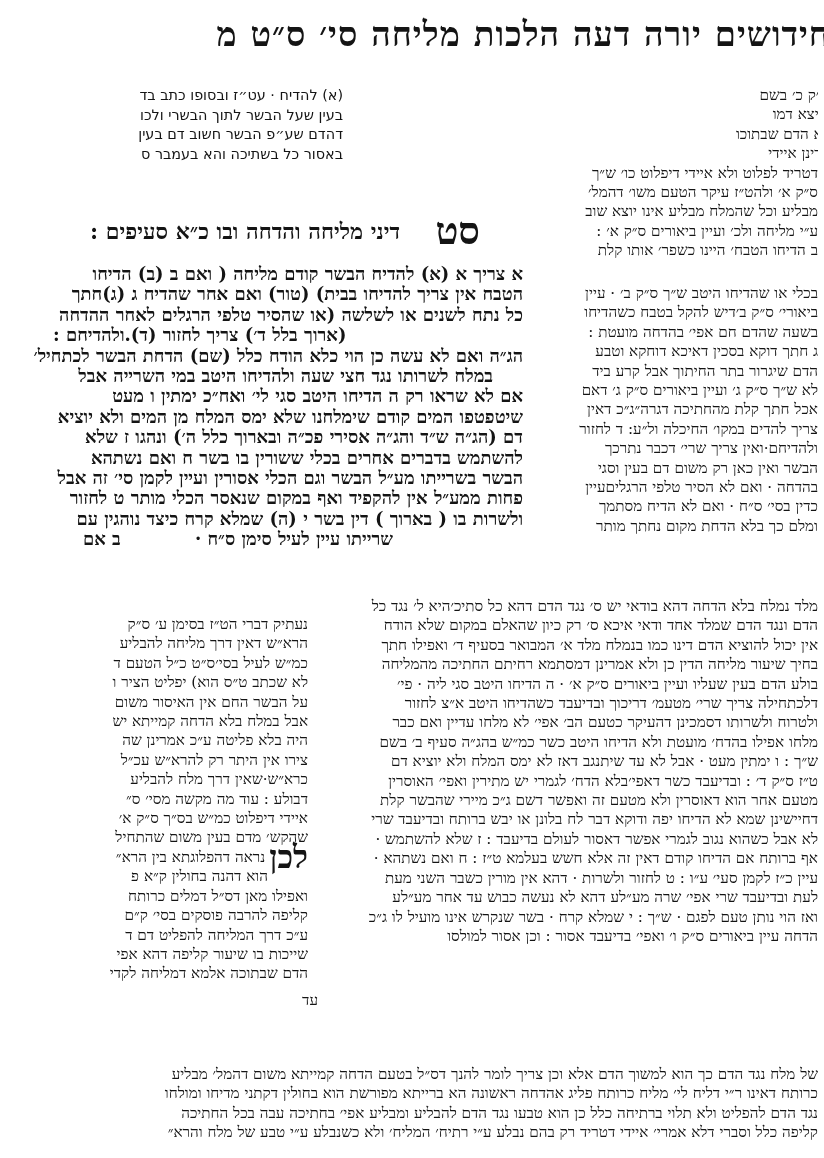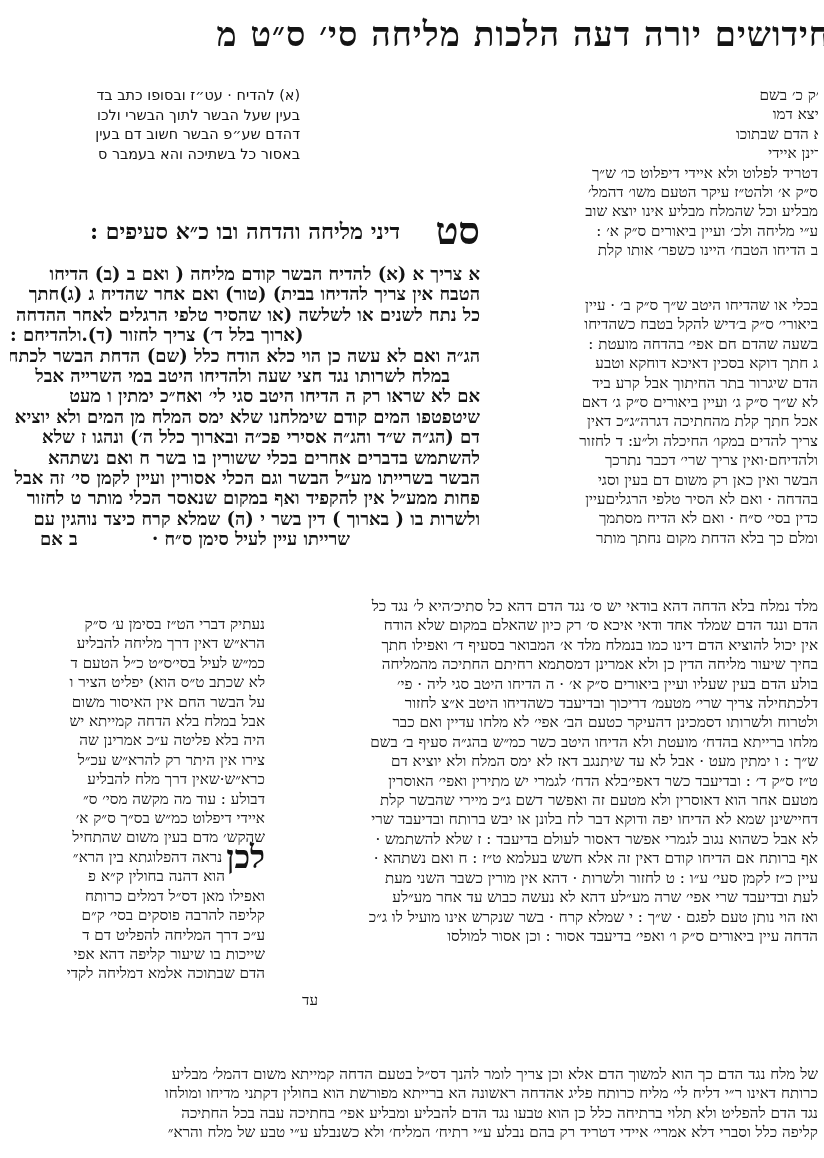--- a/index.html
+++ b/index.html
@@ -2,21 +2,21 @@
 <html><head>
 <meta charset="utf-8">
 <style>
   html,body{margin:0;padding:0;background:#ffffff;}
   body{width:824px;height:1158px;overflow:hidden;position:relative;
        font-family:"DejaVu Serif","Liberation Serif",serif;color:#141414;}
   .page{position:absolute;left:0;top:0;width:824px;height:1158px;}
   .rtl{direction:rtl;unicode-bidi:embed;}
   .header{position:absolute;right:0;top:12px;height:44px;white-space:nowrap;overflow:hidden;left:0;}
   .header-title{position:absolute;right:-6px;top:0;font-size:34px;font-weight:bold;letter-spacing:1px;line-height:44px;white-space:nowrap;}
-  .block{position:absolute;overflow:hidden;}
+  .block{position:absolute;overflow:hidden;padding-left:43px;}
   .line{white-space:nowrap;font-size:15.2px;line-height:19.4px;text-align:justify;}
   .rashi .line{font-size:14.4px;line-height:19.6px;font-family:"DejaVu Sans","Liberation Sans",sans-serif;}
   .main .line{font-size:18px;line-height:20.4px;font-weight:bold;}
   .siman-heading{position:absolute;left:140px;top:208px;width:340px;height:46px;}
   .siman-num{position:absolute;right:0;top:0;font-size:38px;font-weight:bold;line-height:46px;}
   .siman-title{position:absolute;right:80px;top:10px;font-size:22px;font-weight:bold;white-space:nowrap;}
   .lachen{font-size:32px;font-weight:bold;vertical-align:-6px;padding-left:4px;}
   .center{text-align:center;}
 </style>
 </head>
@@ -67,21 +67,21 @@
     <div class="line">להשתמש בדברים אחרים בכלי ששורין בו בשר ח ואם נשתהא</div>
     <div class="line">הבשר בשרייתו מע״ל הבשר וגם הכלי אסורין ועיין לקמן סי׳ זה אבל</div>
     <div class="line">פחות ממע״ל אין להקפיד ואף במקום שנאסר הכלי מותר ט לחזור</div>
     <div class="line">ולשרות בו ( בארוך ) דין בשר י (ה) שמלא קרח כיצד נוהגין עם</div>
     <div style="position:relative;height:20px;">
       <div class="line" style="position:absolute;right:130px;top:0;">שרייתו עיין לעיל סימן ס״ח ·</div>
       <div class="line" style="position:absolute;left:30px;top:0;">ב אם</div>
     </div>
   </div>
 
-  <div class="block rtl" style="right:6px;top:296px;width:330px;height:305px;">
+  <div class="block rtl" style="right:6px;top:284px;width:330px;height:305px;">
     <div class="line">בכלי או שהדיחו היטב ש״ך ס״ק ב׳ · עיין</div>
     <div class="line">ביאורי׳ ס״ק ב׳דיש להקל בטבח כשהדיחו</div>
     <div class="line">בשעה שהדם חם אפי׳ בהדחה מועטת :</div>
     <div class="line">ג חתך דוקא בסכין דאיכא דוחקא וטבע</div>
     <div class="line">הדם שיגרור בתר החיתוך אבל קרע ביד</div>
     <div class="line">לא ש״ך ס״ק ג׳ ועיין ביאורים ס״ק ג׳ דאם</div>
     <div class="line">אכל חתך קלת מהחתיכה דגרה״ג״כ דאין</div>
     <div class="line">צריך להדים במקו׳ החיכלה ול״ע: ד לחזור</div>
     <div class="line">ולהדיחם·ואין צריך שרי׳ דכבר נתרכך</div>
     <div class="line">הבשר ואין כאן רק משום דם בעין וסגי</div>
@@ -91,21 +91,21 @@
   </div>
 
   <div class="block rtl" style="right:6px;top:597px;width:548px;height:460px;">
     <div class="line">מלד נמלח בלא הדחה דהא בודאי יש ס׳ נגד הדם דהא כל סתיכ׳היא ל׳ נגד כל</div>
     <div class="line">הדם ונגד הדם שמלד אחד ודאי איכא ס׳ רק כיון שהאלם במקום שלא הודח</div>
     <div class="line">אין יכול להוציא הדם דינו כמו בנמלח מלד א׳ המבואר בסעיף ד׳ ואפילו חתך</div>
     <div class="line">בחיך שיעור מליחה הדין כן ולא אמרינן דמסתמא רחיתם החתיכה מהמליחה</div>
     <div class="line">בולע הדם בעין שעליו ועיין ביאורים ס״ק א׳ · ה הדיחו היטב סגי ליה · פי׳</div>
     <div class="line">דלכתחילה צריך שרי׳ מטעמ׳ דריכוך ובדיעבד כשהדיחו היטב א״צ לחזור</div>
     <div class="line">ולטרוח ולשרותו דסמכינן דהעיקר כטעם הב׳ אפי׳ לא מלחו עדיין ואם כבר</div>
-    <div class="line">מלחו ברייתא בהדח׳ מועטת ולא הדיחו היטב כשר כמ״ש בהג״ה סעיף ב׳ בשם</div>
+    <div class="line">מלחו אפילו בהדח׳ מועטת ולא הדיחו היטב כשר כמ״ש בהג״ה סעיף ב׳ בשם</div>
     <div class="line">ש״ך : ו ימתין מעט · אבל לא עד שיתנגב דאז לא ימס המלח ולא יוציא דם</div>
     <div class="line">ט״ז ס״ק ד׳ : ובדיעבד כשר דאפי׳בלא הדח׳ לגמרי יש מתירין ואפי׳ האוסרין</div>
     <div class="line">מטעם אחר הוא דאוסרין ולא מטעם זה ואפשר דשם ג״כ מיירי שהבשר קלת</div>
     <div class="line">דחיישינן שמא לא הדיחו יפה ודוקא דבר לח בלונן או יבש ברותח ובדיעבד שרי</div>
     <div class="line">לא אבל כשהוא נגוב לגמרי אפשר דאסור לעולם בדיעבד : ז שלא להשתמש ·</div>
     <div class="line">אף ברותח אם הדיחו קודם דאין זה אלא חשש בעלמא ט״ז : ח ואם נשתהא ·</div>
     <div class="line">עיין כ״ז לקמן סעי׳ ע״ו : ט לחזור ולשרות · דהא אין מורין כשבר השני מעת</div>
     <div class="line">לעת ובדיעבד שרי אפי׳ שרה מע״לע דהא לא נעשה כבוש עד אחר מע״לע</div>
     <div class="line">ואז הוי נותן טעם לפגם · ש״ך : י שמלא קרח · בשר שנקרש אינו מועיל לו ג״כ</div>
     <div class="line">הדחה עיין ביאורים ס״ק ו׳ ואפי׳ בדיעבד אסור : וכן אסור למולסו</div>

